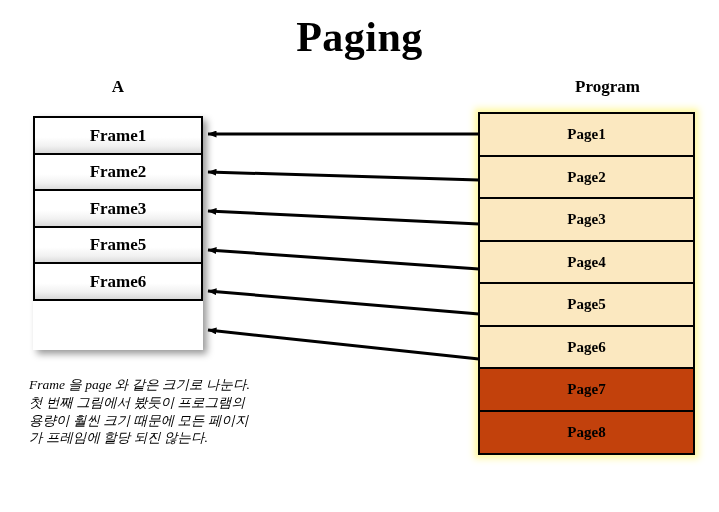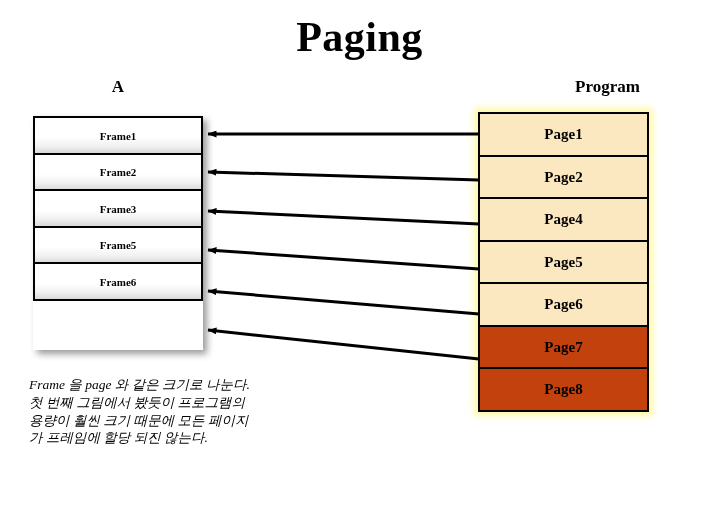--- a/index.html
+++ b/index.html
@@ -66,32 +66,32 @@
   .frame-row {
     position: relative;
     box-sizing: border-box;
     height: 39px;
     border: 2.5px solid #000000;
     margin-top: -2.5px;
     background: linear-gradient(to bottom, #ffffff 0%, #ffffff 55%, #f1f1f1 80%, #d9d9d9 100%);
     display: flex;
     align-items: center;
     justify-content: center;
-    font-size: 11px;
+    font-size: 17px;
     font-weight: 700;
     color: #000000;
   }
   .frame-row:first-child { margin-top: 0; }
 
   
   #page-stack {
     position: absolute;
     left: 478px;
     top: 112px;
-    width: 171px;
+    width: 217px;
     box-sizing: border-box;
     padding: 0;
     background: #fffde0;
     box-shadow: 0 0 7px 4px #fff9b0, 0 0 3px 2px #fffbcc;
   }
   .page-row {
     position: relative;
     box-sizing: border-box;
     height: 45px;
     border: 2.5px solid #000000;
@@ -145,20 +145,21 @@
     <div class="frame-row">Frame1</div>
     <div class="frame-row">Frame2</div>
     <div class="frame-row">Frame3</div>
     <div class="frame-row">Frame5</div>
     <div class="frame-row">Frame6</div>
   </div>
 
   <div id="page-stack">
     <div class="page-row tan">Page1</div>
     <div class="page-row tan">Page2</div>
+    <div class="page-row tan">Page3</div>
     <div class="page-row tan">Page4</div>
     <div class="page-row tan">Page5</div>
     <div class="page-row tan">Page6</div>
     <div class="page-row blue">Page7</div>
     <div class="page-row blue">Page8</div>
   </div>
 
   <svg id="arrows" viewBox="0 0 719 512" width="719" height="512">
     <defs>
       <marker id="arrowhead" markerWidth="9" markerHeight="7" refX="8.5" refY="3.5" orient="auto" markerUnits="userSpaceOnUse">

